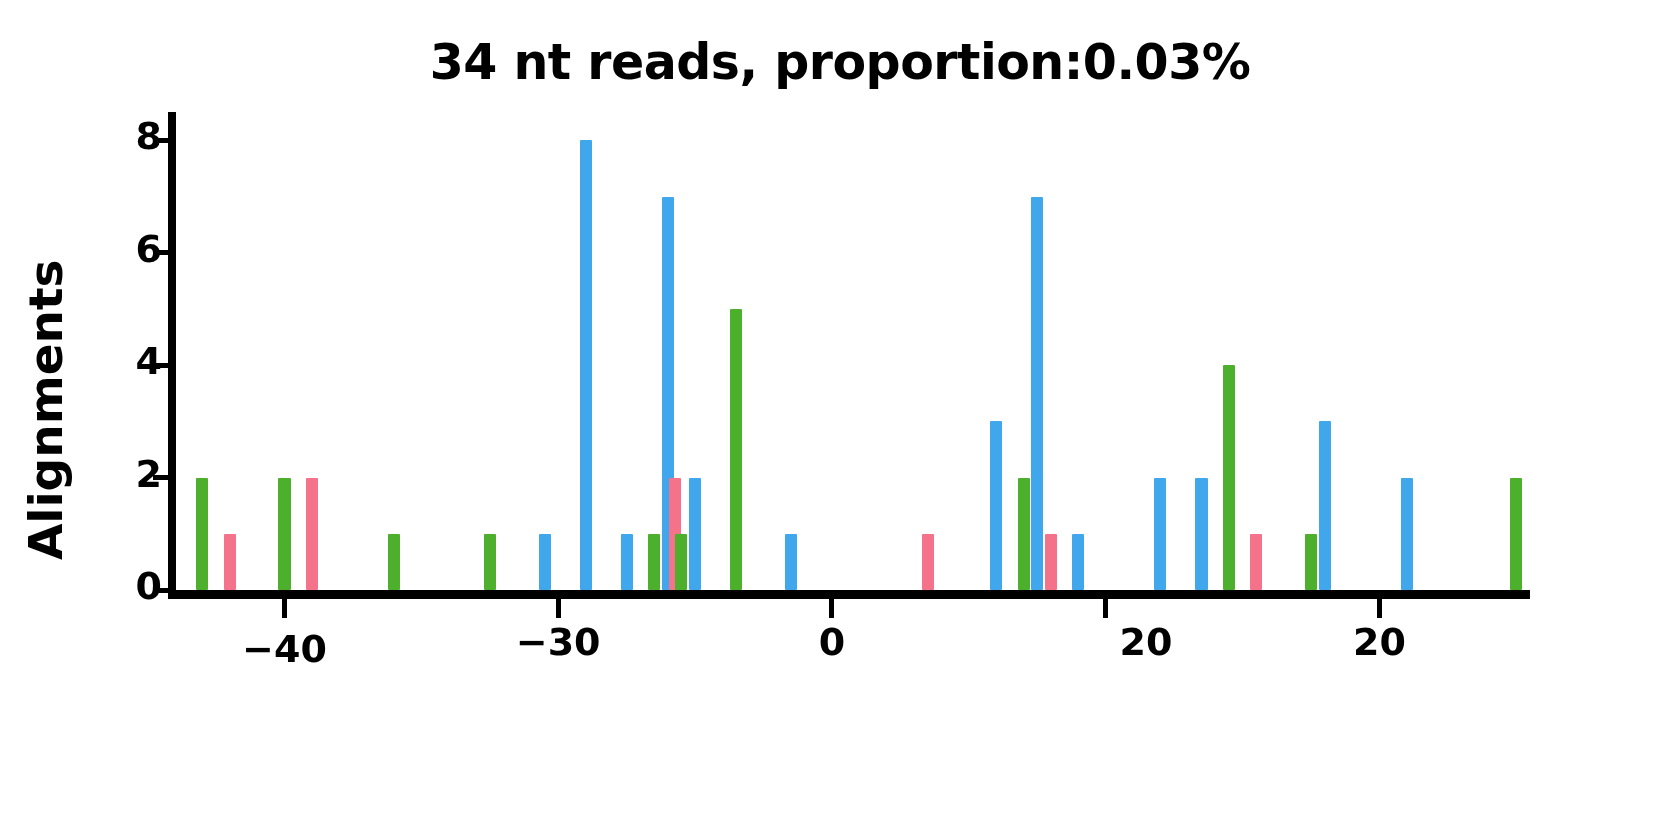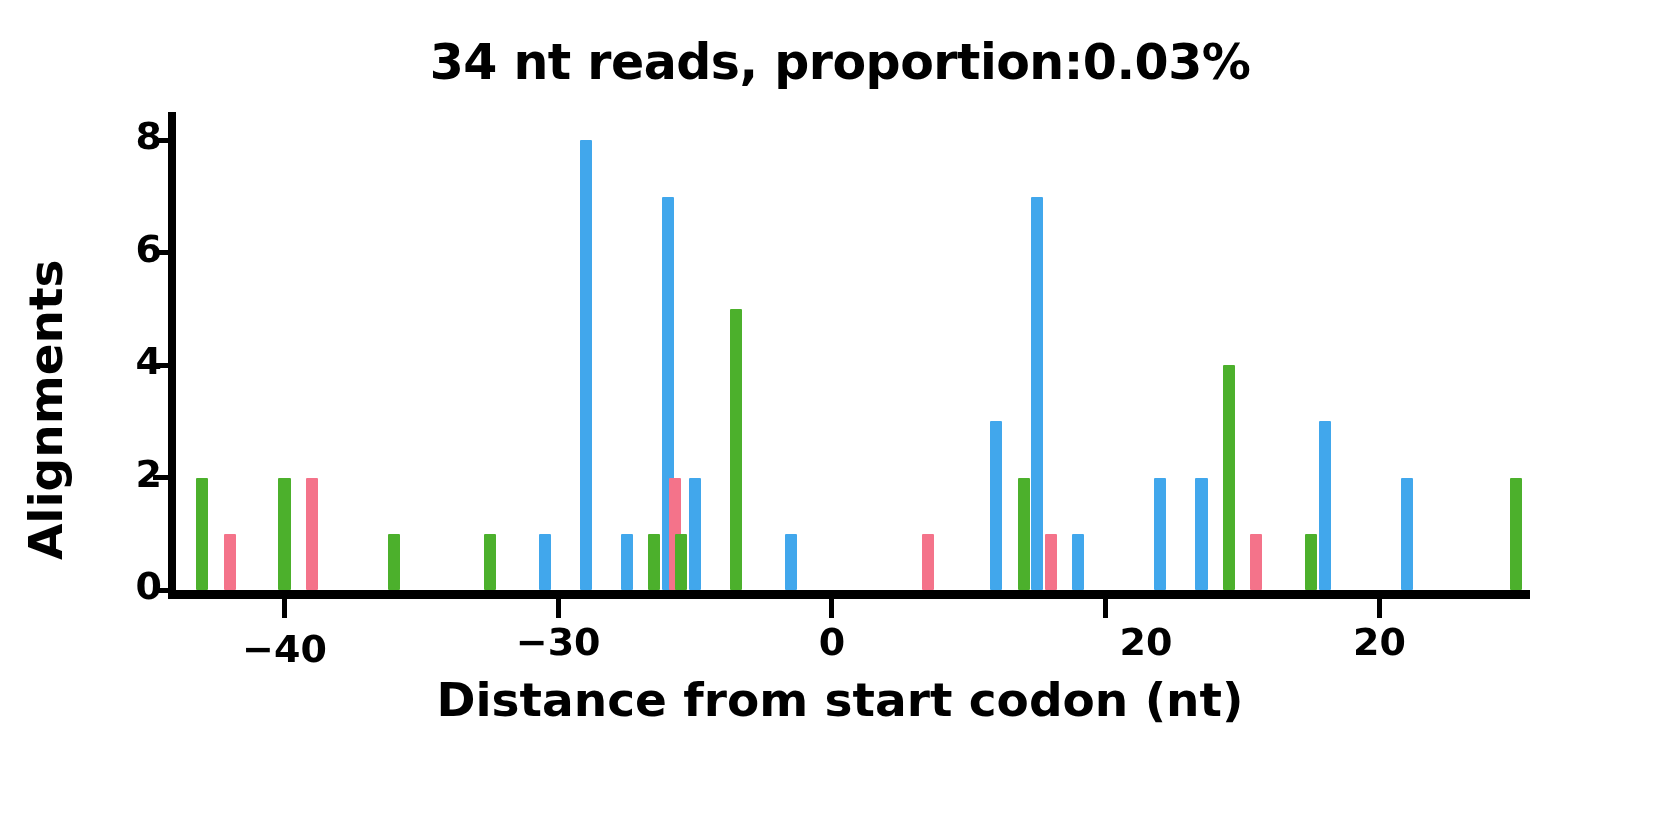--- a/index.html
+++ b/index.html
@@ -104,14 +104,13 @@
         <div class="bar" style="left: 1020.49px; width: 12.0444px; height: 112.381px; background: rgb(65, 167, 236);"></div>
         <div class="bar" style="left: 1047.87px; width: 12.0444px; height: 224.762px; background: rgb(76, 176, 44);"></div>
         <div class="bar" style="left: 1075.24px; width: 12.0444px; height: 56.1905px; background: rgb(244, 115, 138);"></div>
         <div class="bar" style="left: 1129.99px; width: 12.0444px; height: 56.1905px; background: rgb(76, 176, 44);"></div>
         <div class="bar" style="left: 1143.67px; width: 12.0444px; height: 168.571px; background: rgb(65, 167, 236);"></div>
         <div class="bar" style="left: 1225.8px; width: 12.0444px; height: 112.381px; background: rgb(65, 167, 236);"></div>
         <div class="bar" style="left: 1335.29px; width: 12.0444px; height: 112.381px; background: rgb(76, 176, 44);"></div>
       </div>
   </div>
 
-  <div id="x-axis-title">Distance from start codon (nt)</div>
 </div>
 
 </body></html>

